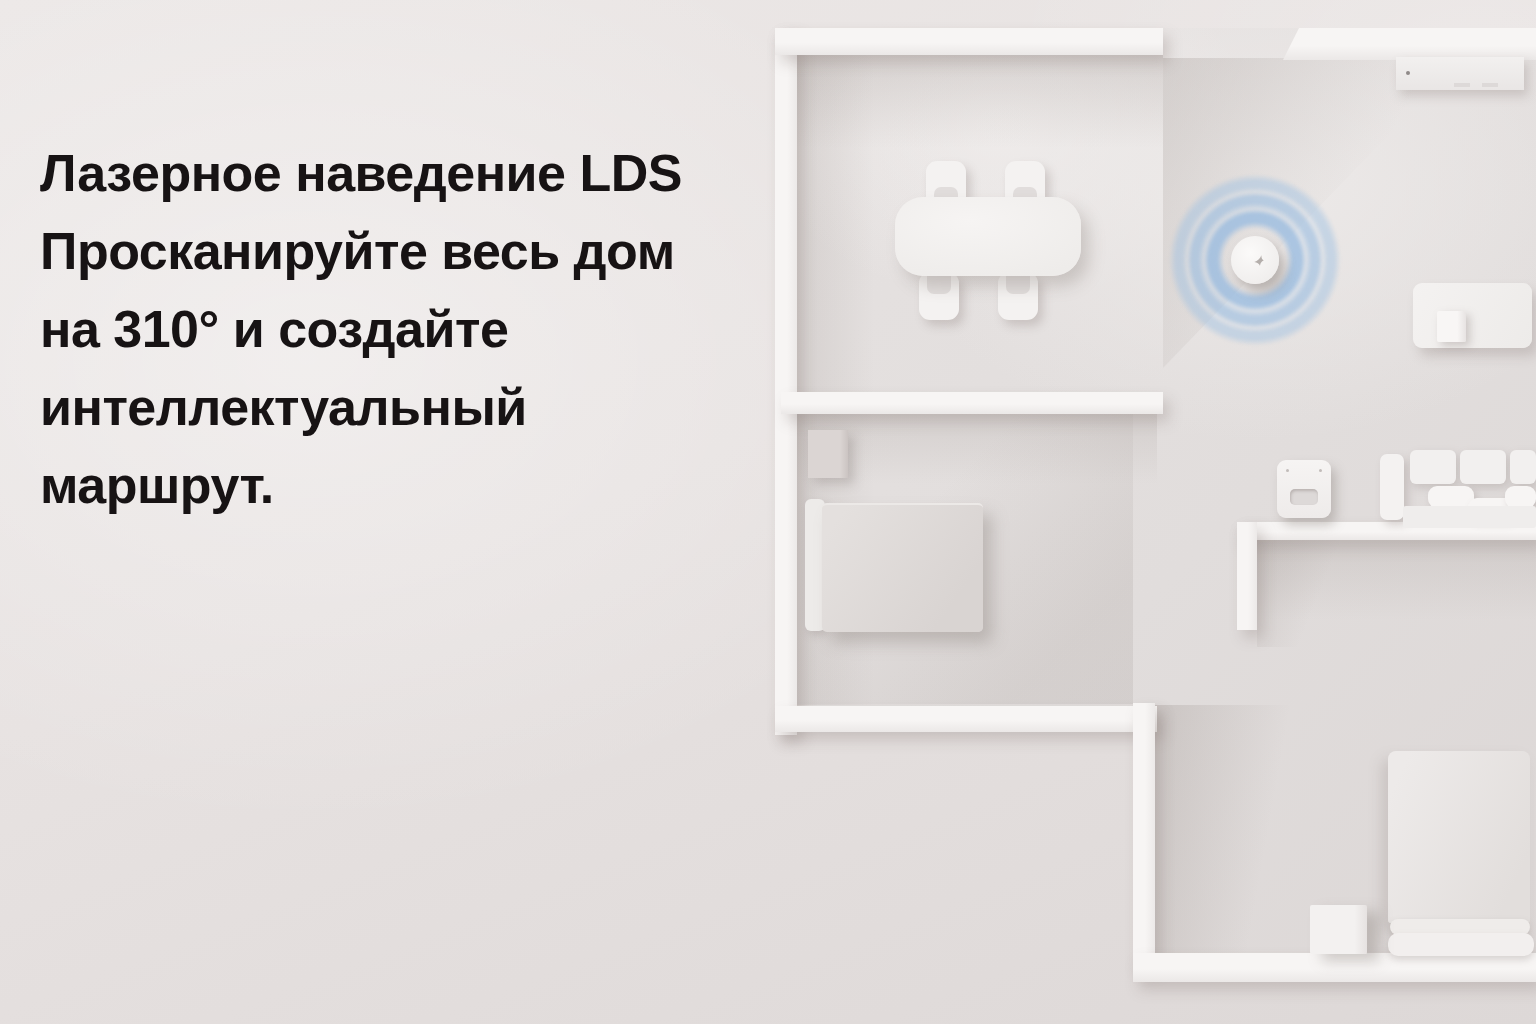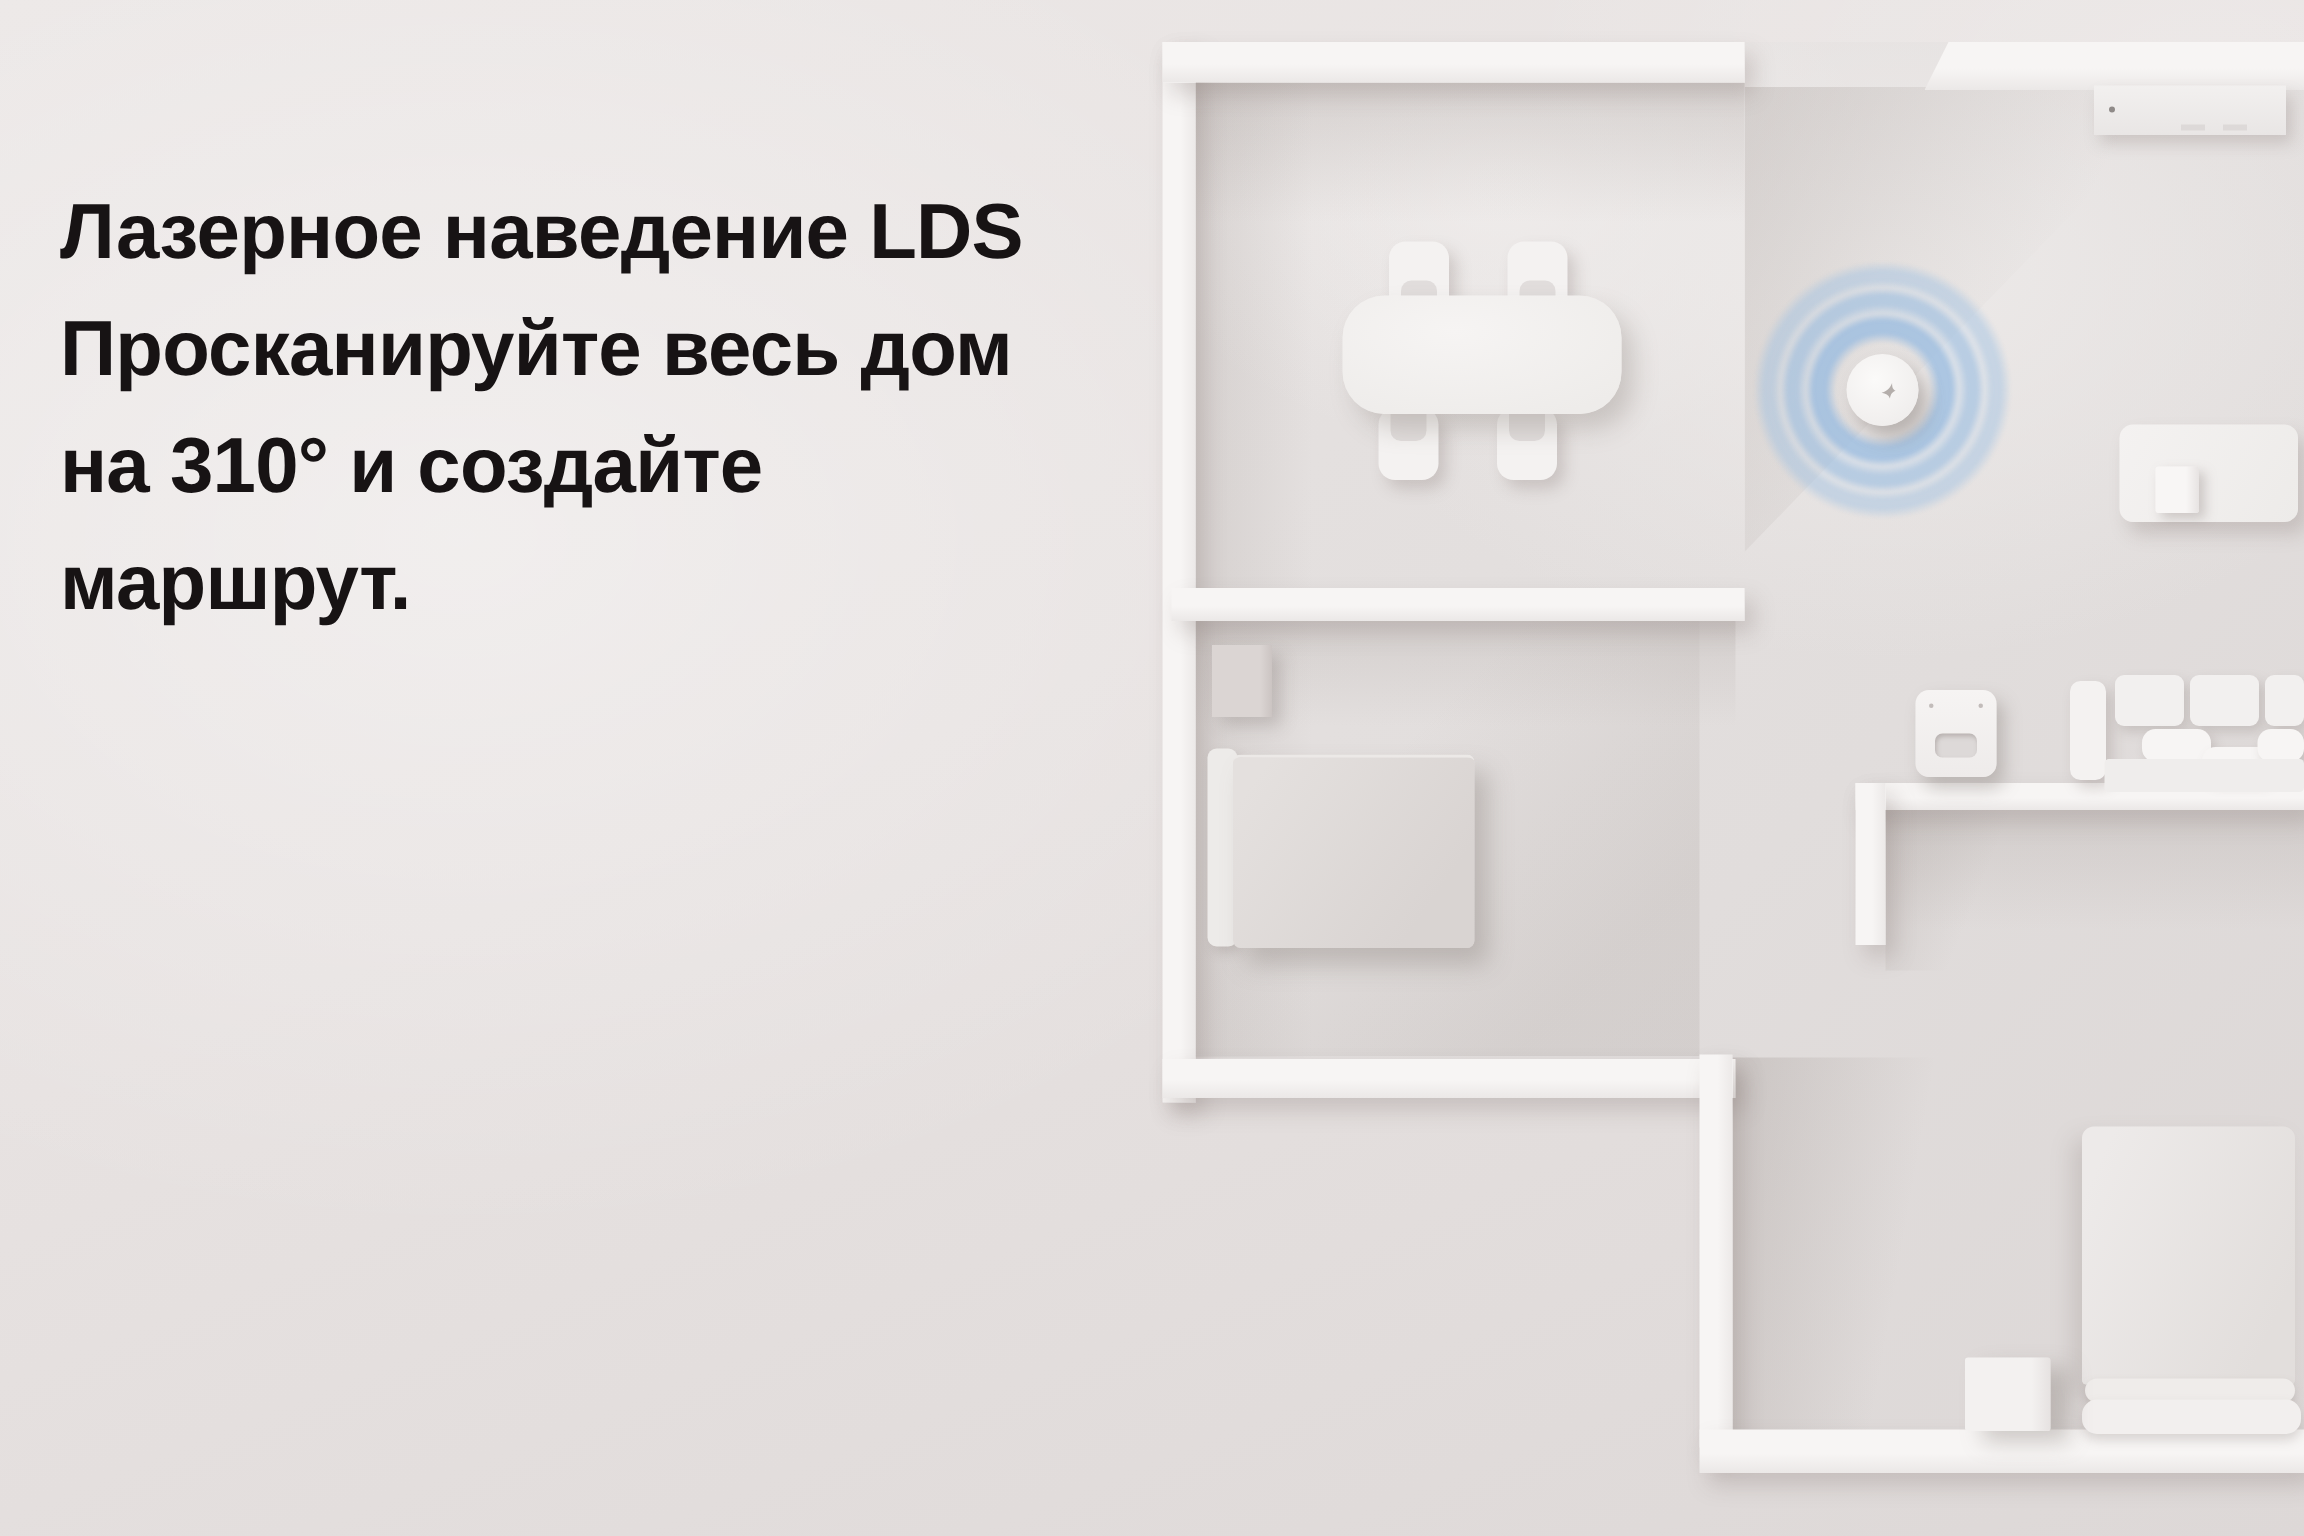--- a/index.html
+++ b/index.html
@@ -5,21 +5,21 @@
   html,body{margin:0;padding:0;background:#d7d2d1;}
   .stage{
     position:relative;width:1536px;height:1024px;overflow:hidden;
     font-family:"Liberation Sans","DejaVu Sans",sans-serif;
     background:
       radial-gradient(1100px 760px at 20% 35%, rgba(255,255,255,.38), rgba(255,255,255,0) 62%),
       radial-gradient(900px 700px at 96% 8%, rgba(255,255,255,.20), rgba(255,255,255,0) 55%),
       linear-gradient(158deg,#ece8e7 0%,#e7e2e1 45%,#ddd8d7 100%);
   }
   
-  .headline{position:absolute;left:40px;top:116px;z-index:20;color:#171314;
+  .headline{position:absolute;left:40px;top:134px;z-index:20;color:#171314;
     font-weight:700;font-size:52px;line-height:78px;letter-spacing:-.5px;white-space:nowrap;}
   
   .floor{position:absolute;left:775px;top:28px;width:761px;height:954px;z-index:1;
     clip-path:polygon(0 0,100% 0,100% 100%,358px 100%,358px 707px,0 707px);
     background:
       radial-gradient(620px 420px at 63% 16%, #edeae9 0%, rgba(237,234,233,0) 62%),
       radial-gradient(420px 300px at 30% 10%, rgba(244,241,240,.7), rgba(244,241,240,0) 60%),
       linear-gradient(135deg,#e6e2e1 0%,#e1dddc 55%,#dcd7d6 100%);
   }
   .shadow{position:absolute;z-index:2;pointer-events:none;}
@@ -119,20 +119,21 @@
 </style>
 </head>
 <body>
 
 <div class="stage">
 
   <div class="headline">
     <div>Лазерное наведение LDS</div>
     <div>Просканируйте весь дом</div>
     <div>на 310° и создайте</div>
+    <div>интеллектуальный</div>
     <div>маршрут.</div>
   </div>
 
   <div class="floor"></div>
 
   <div class="shadow sh-under-topA"></div>
   <div class="shadow sh-right-of-left"></div>
   <div class="shadow sh-living-diag"></div>
   <div class="shadow sh-bedroom"></div>
   <div class="shadow sh-under-mid"></div>

